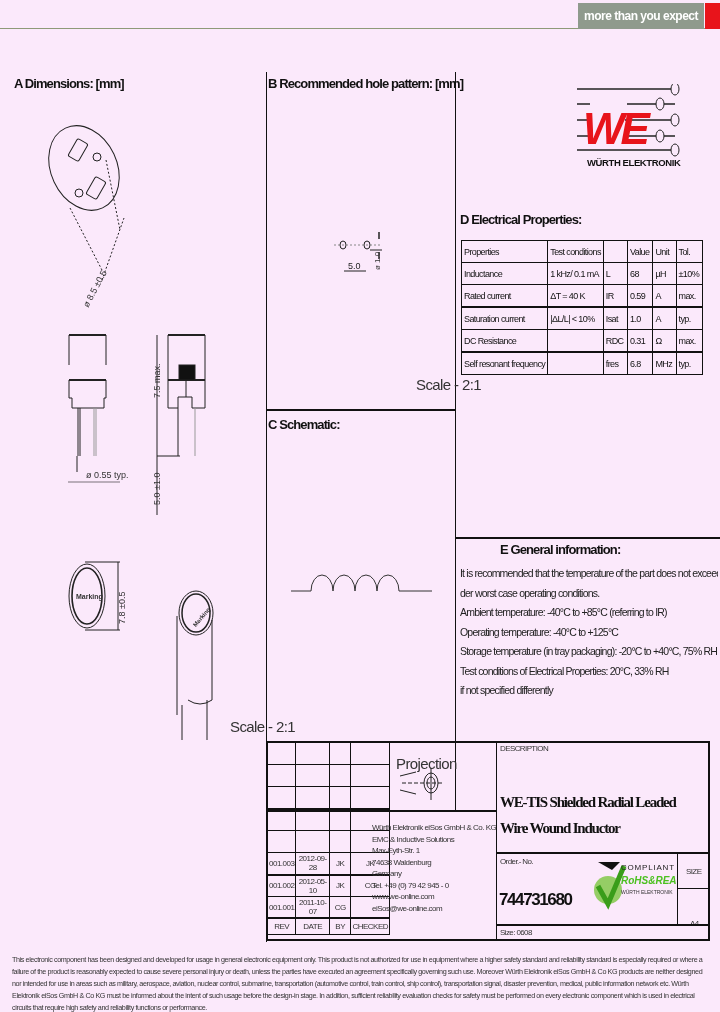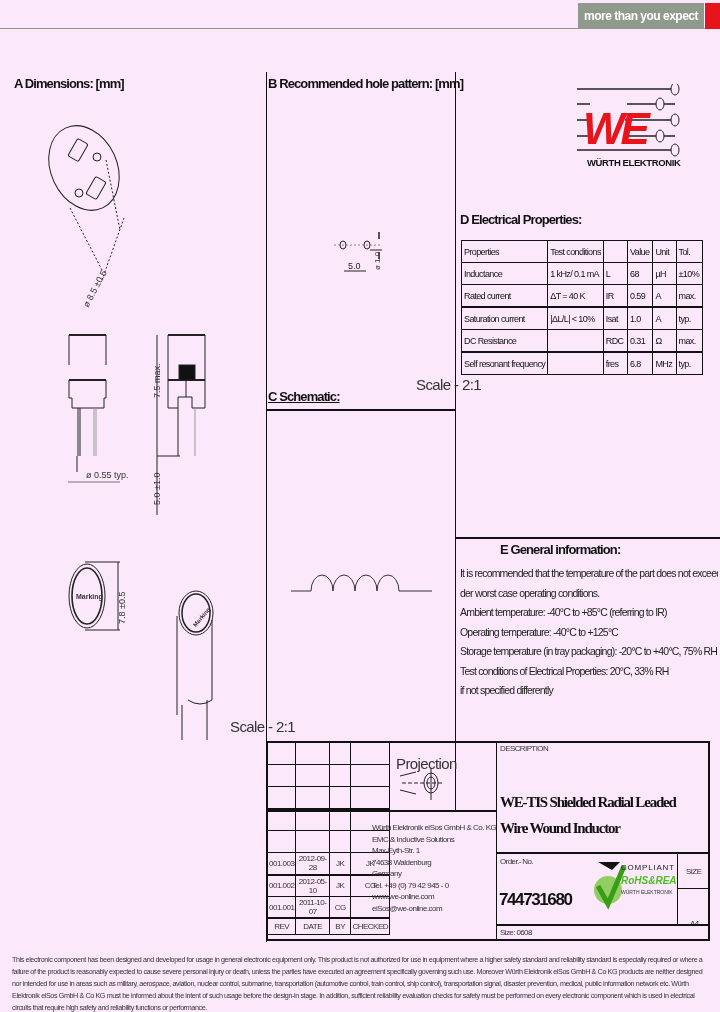--- a/index.html
+++ b/index.html
@@ -100,21 +100,21 @@
     <line x1="104" y1="30" x2="116" y2="30"></line>
     <line x1="113" y1="12" x2="113" y2="19" stroke-width="1.5"></line>
     <line x1="113" y1="32" x2="113" y2="39" stroke-width="1.5"></line>
     <line x1="78" y1="51" x2="100" y2="51"></line>
   </g>
   <text x="82" y="49" font-size="9" fill="#222">5.0</text>
   <text x="106" y="50" font-size="8" fill="#333" transform="rotate(-90 110 46)">ø 1.0</text>
 </svg>
 <div class="abs small" style="left:416px;top:376px;">Scale - 2:1</div>
 
-<div class="abs sec-title" style="left:268px;top:389px;text-decoration:underline;">C Schematic:</div>
+<div class="abs sec-title" style="left:268px;top:417px;">C Schematic:</div>
 <svg class="abs" style="left:266px;top:560px;" width="190" height="40">
   <g stroke="#333" fill="none" stroke-width="1" stroke-dasharray="2,1">
     <path d="M25 31 L45 31 M45 31 A11 16 0 0 1 67 31 A11 16 0 0 1 89 31 A11 16 0 0 1 111 31 A11 16 0 0 1 133 31 M133 31 L166 31" stroke-dasharray="none"></path>
   </g>
 </svg>
 
 <svg class="abs" style="left:575px;top:84px;" width="120" height="90">
   <g stroke="#222" stroke-width="1.5">
     <line x1="2" y1="5" x2="100" y2="5"></line>
       <line x1="2" y1="20" x2="15" y2="20"></line>

